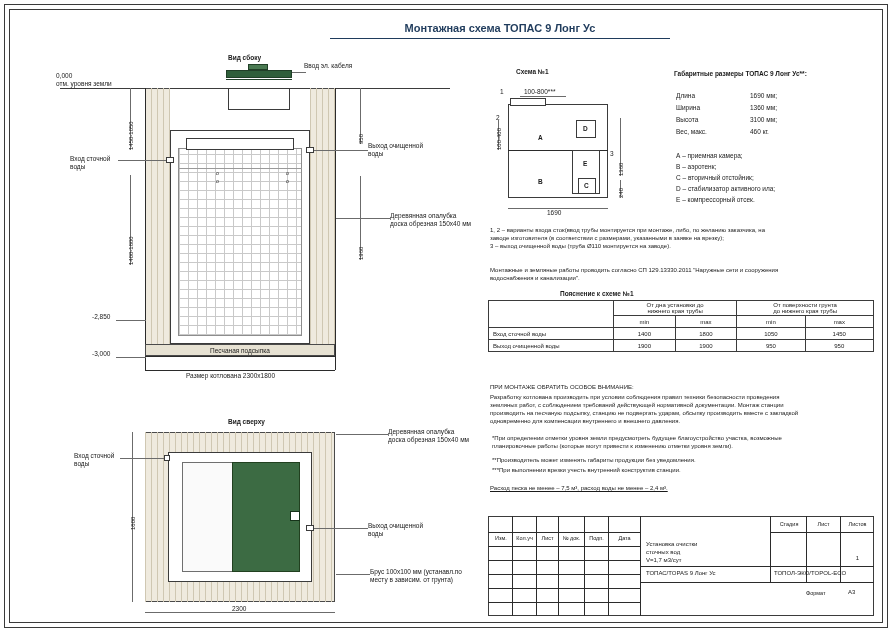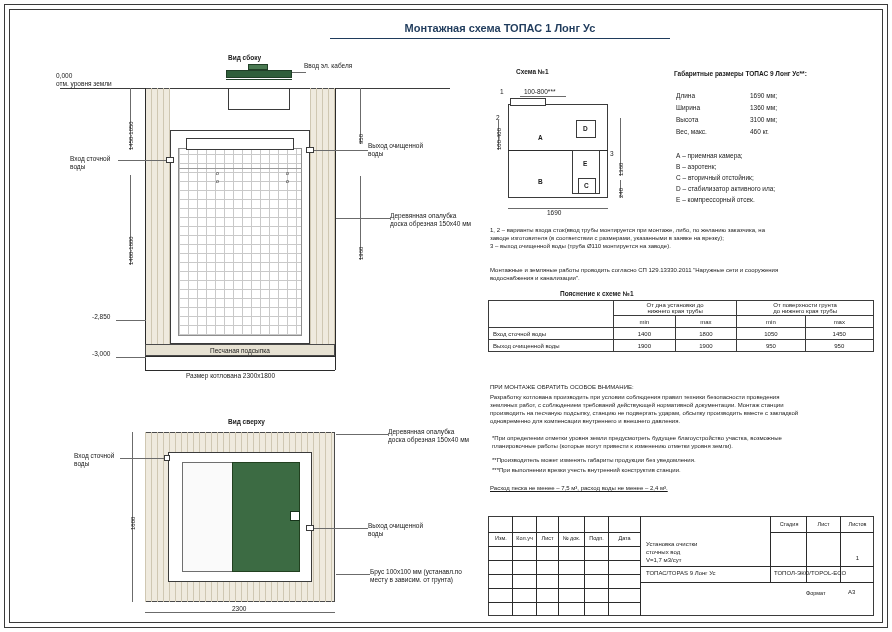--- a/index.html
+++ b/index.html
@@ -45,21 +45,21 @@
   .u{text-decoration:underline;}
 </style>
 </head>
 <body>
 
 <div id="sheet">
 
   <div class="frame-outer"></div>
   <div class="frame-inner"></div>
 
-  <div class="title-main">Монтажная схема ТОПАС 1 Лонг Ус</div>
+  <div class="title-main">Монтажная схема ТОПАС 9 Лонг Ус</div>
   <div class="title-rule"></div>
 
   <div class="lbl b" style="left:228px;top:54px;">Вид сбоку</div>
 
   <div class="ln h" style="left:60px;top:88px;width:390px;background:#3b3b3b;"></div>
   <div class="lbl" style="left:56px;top:72px;">0,000
 отм. уровня земли</div>
 
   <div class="soil" style="left:145px;top:88px;width:25px;height:268px;"></div>
   <div class="soil" style="left:310px;top:88px;width:25px;height:268px;"></div>

